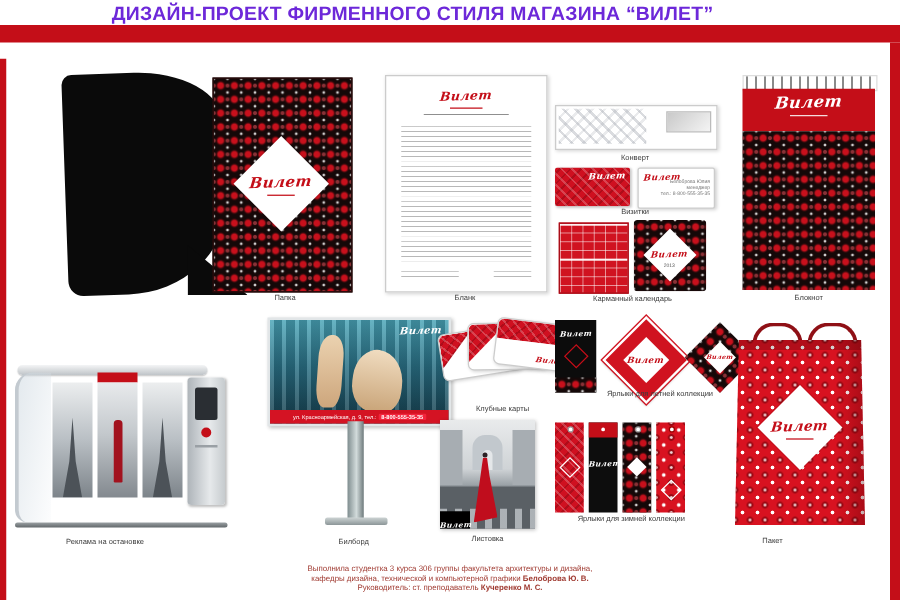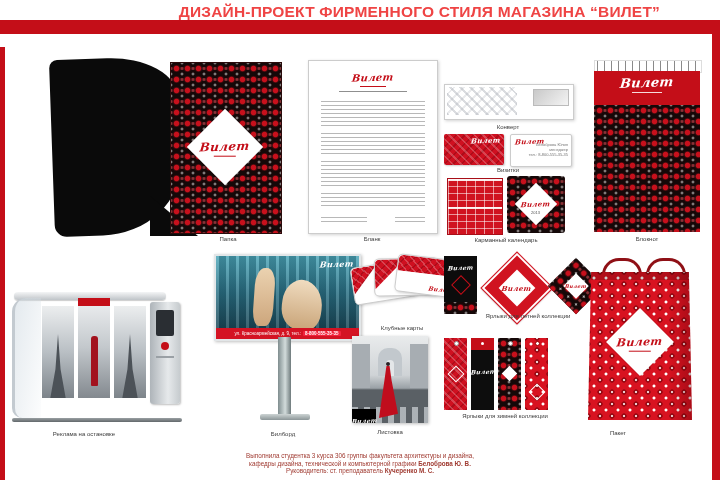--- a/index.html
+++ b/index.html
@@ -1,21 +1,21 @@
 <!DOCTYPE html>
 <html><head>
 <meta charset="utf-8">
 <style>
   html,body{margin:0;padding:0;background:#fff;}
   #stage{position:relative;width:720px;height:480px;background:#fff;overflow:hidden;
          font-family:"Liberation Sans",sans-serif;}
   .abs{position:absolute;}
   
-  .title{position:absolute;left:0;top:3px;width:660px;text-align:right;
-         font-size:15.5px;font-weight:bold;color:#ef4444;letter-spacing:.2px;}
+  .title{position:absolute;left:0;top:3px;width:660px;text-align:center;
+         font-size:15.5px;font-weight:bold;color:#6d28d9;letter-spacing:.2px;}
   .band{position:absolute;left:0;top:20px;width:720px;height:14px;background:#c40e18;}
   .strip{position:absolute;background:#c40e18;}
   
   .cap{position:absolute;font-size:6px;line-height:7px;color:#3c3c3c;
        white-space:nowrap;transform:translateX(-50%);}
   
   .script{font-family:"DejaVu Serif",serif;font-style:italic;font-weight:700;
           display:inline-block;transform:skewX(-8deg) rotate(-2deg);letter-spacing:.3px;}
   
   .pat-orn{background-color:#150808;

